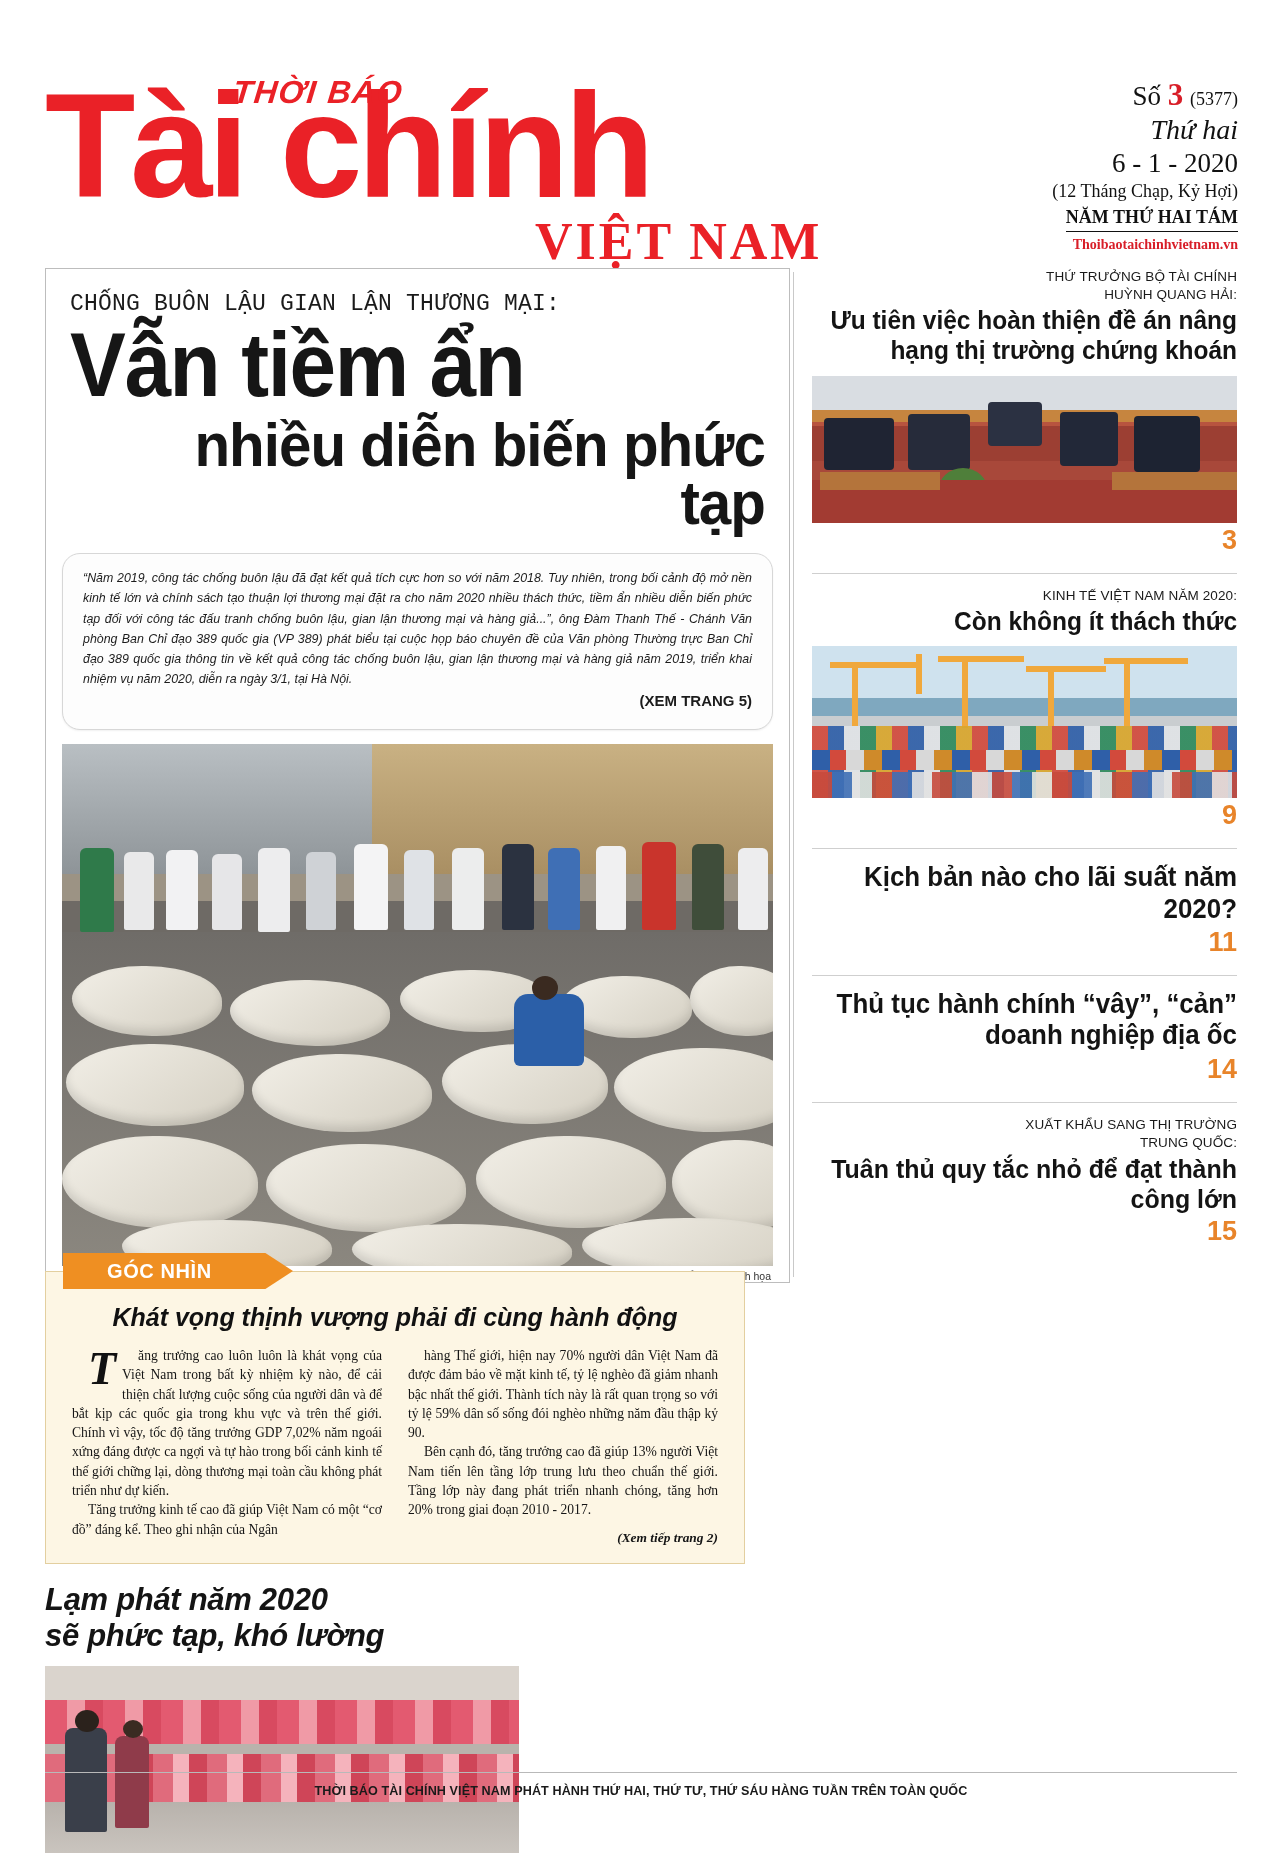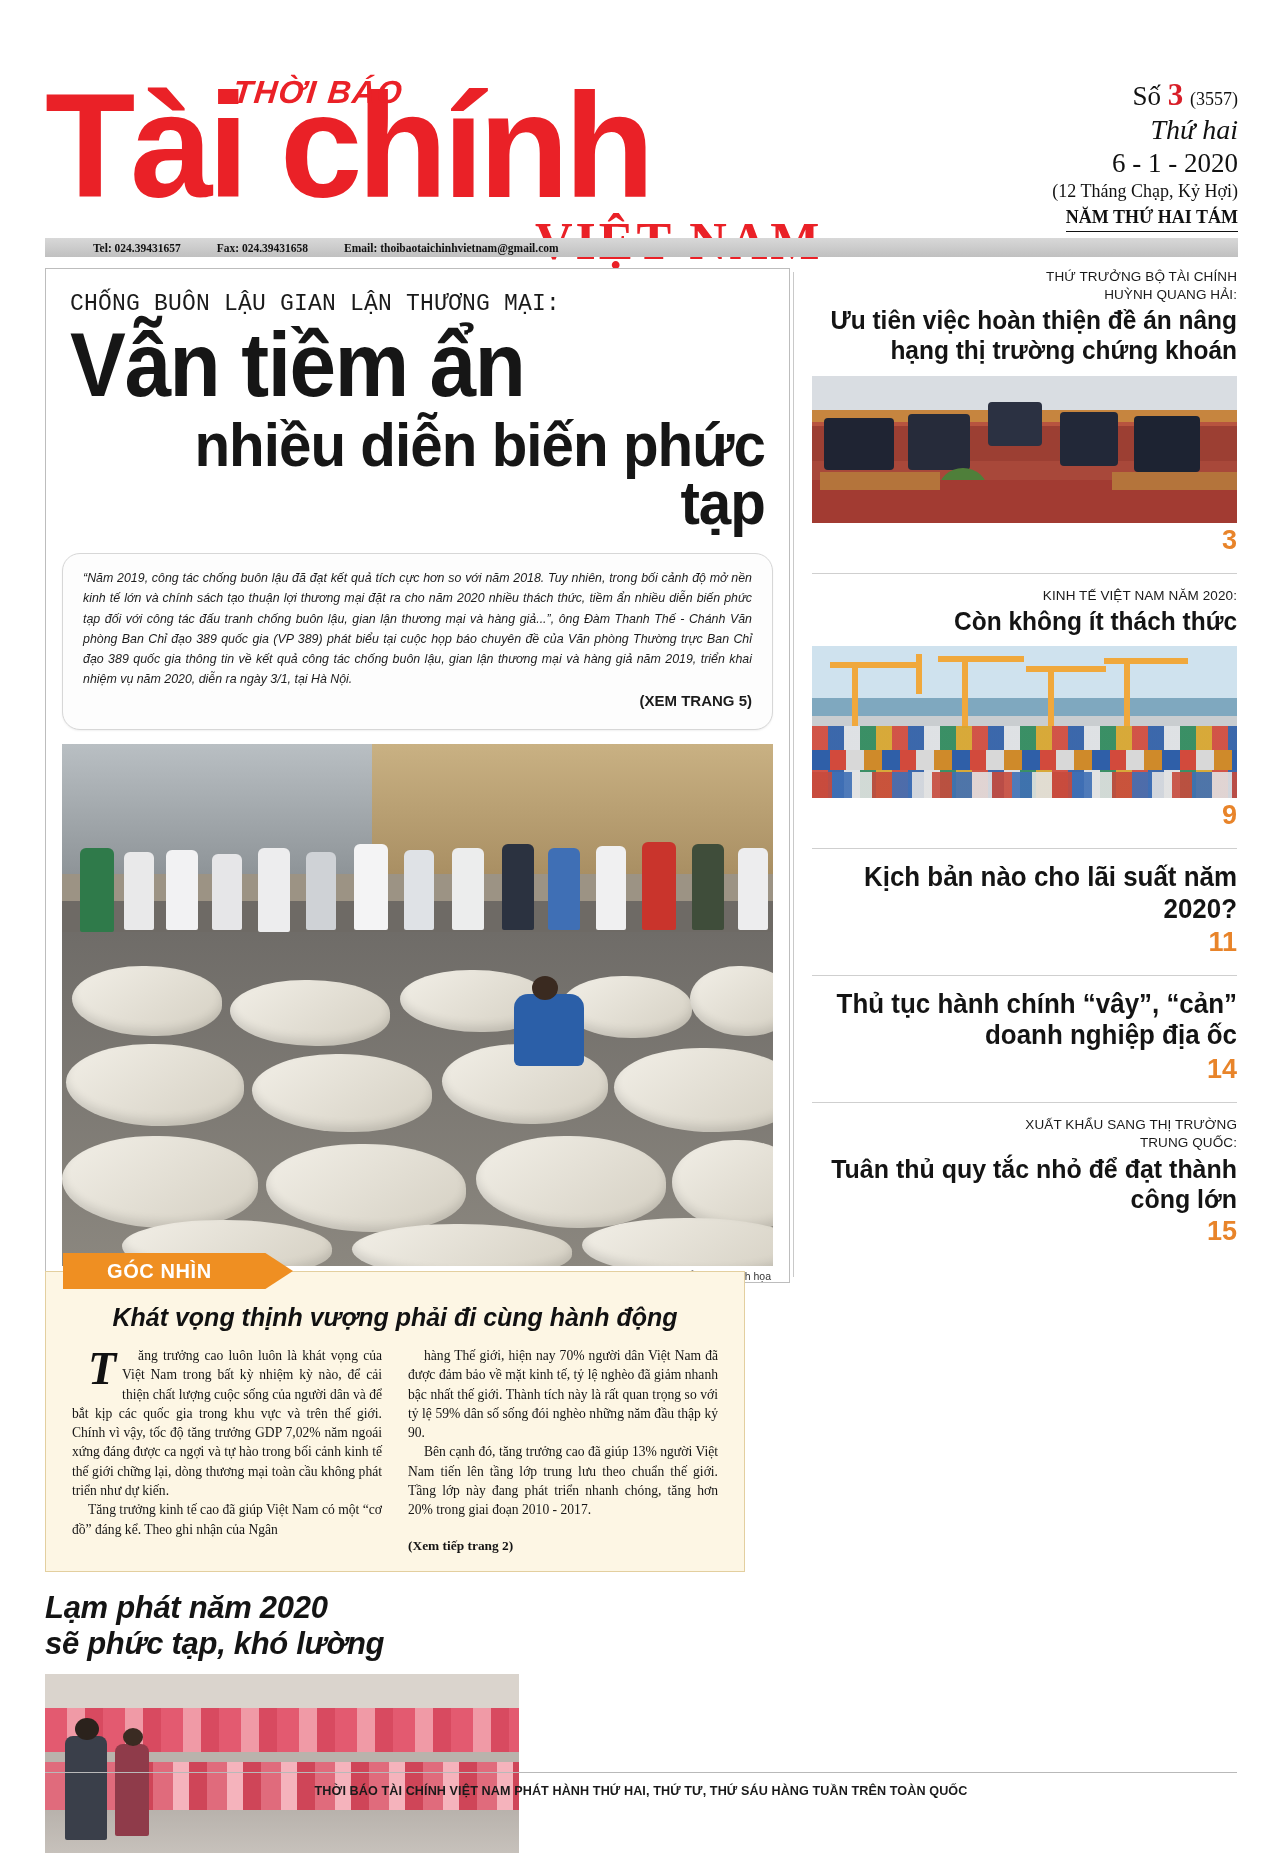--- a/index.html
+++ b/index.html
@@ -160,22 +160,22 @@
   .goc-cols { display: flex; gap: 26px; }
   .goc-col {
     flex: 1; font-family: "Liberation Serif", serif;
     font-size: 13.6px; line-height: 1.42; color: #151515; text-align: justify;
   }
   .goc-col p { text-indent: 16px; }
   .dropcap {
     float: left; font-family: "Liberation Serif", serif; font-style: italic;
     font-size: 46px; line-height: .82; font-weight: 700; padding: 4px 6px 0 0; color:#111;
   }
-  .goc-more { display:block; text-align:left; font-weight:700;
-              margin-top: 16px; font-size: 13.4px; }
+  .goc-more { display:block; text-align:right; font-style: italic; font-weight:700;
+              margin-top: 8px; font-size: 13.4px; }
 
   .infl { width: 474px; }
   .infl-h {
     font-family: "Liberation Sans", sans-serif;
     font-weight: 900; font-size: 31px; line-height: 1.17; color: #141414;
     letter-spacing: -.3px;
     font-style: italic;
   }
   .infl-photo { margin-top: 12px; height: 212px; overflow: hidden; position: relative; }
   .infl-pg { text-align: right; color: #e8842a; font-weight: 900; font-size: 27px;
@@ -226,34 +226,29 @@
       <div class="kicker-thoibao">THỜI BÁO</div>
       <div class="logo-main">Tài chính</div>
       <div class="logo-vn">VIỆT NAM</div>
       <div class="logo-org">CƠ QUAN CỦA BỘ TÀI CHÍNH</div>
     </div>
 
     <div class="date-block">
       <div class="d-num">
         <span>Số</span>
         <b>3</b>
-        <span class="iss">(3557)</span>
+        <span class="iss">(5377)</span>
       </div>
       <div class="d-day">Thứ hai</div>
       <div class="d-date">6 - 1 - 2020</div>
       <div class="d-lunar">(12 Tháng Chạp, Kỷ Hợi)</div>
       <div><span class="d-year">NĂM THỨ HAI TÁM</span></div>
       <div class="d-web">Thoibaotaichinhvietnam.vn</div>
     </div>
 
-    <div class="contact-bar">
-      <span>Tel: 024.39431657</span>
-      <span>Fax: 024.39431658</span>
-      <span>Email: thoibaotaichinhvietnam@gmail.com</span>
-    </div>
   </div>
 
   <div class="body-grid">
 
     <div class="col-main">
       <div class="lead-pad">
         <div class="lead-kicker">CHỐNG BUÔN LẬU GIAN LẬN THƯƠNG MẠI:</div>
         <div class="lead-h1">Vẫn tiềm ẩn</div>
         <div class="lead-h1b">nhiều diễn biến phức tạp</div>
       </div>

